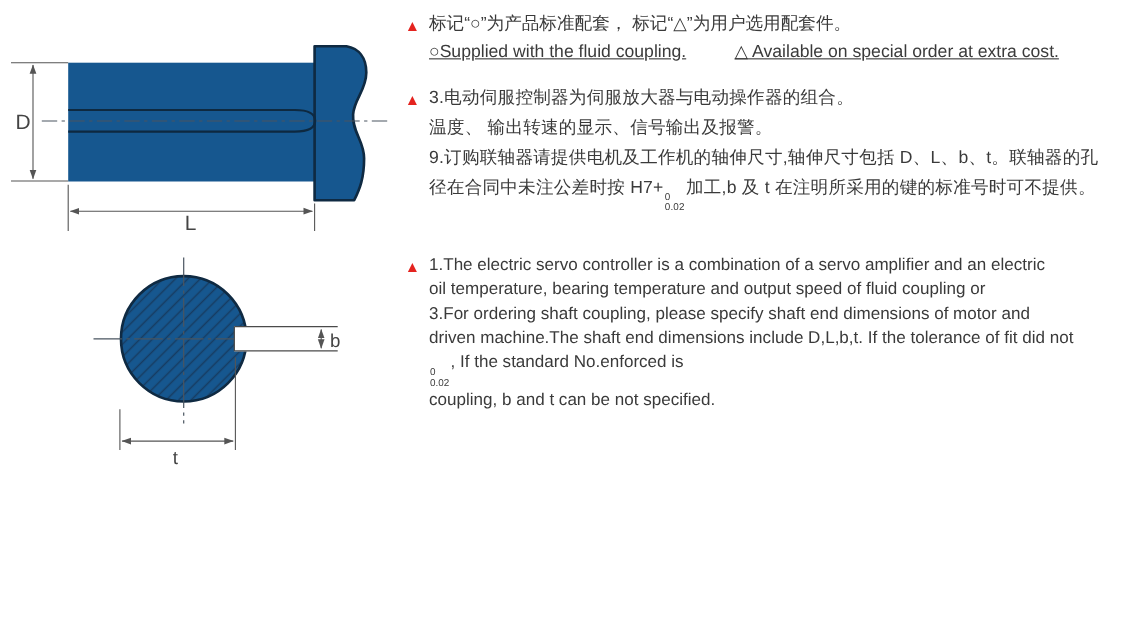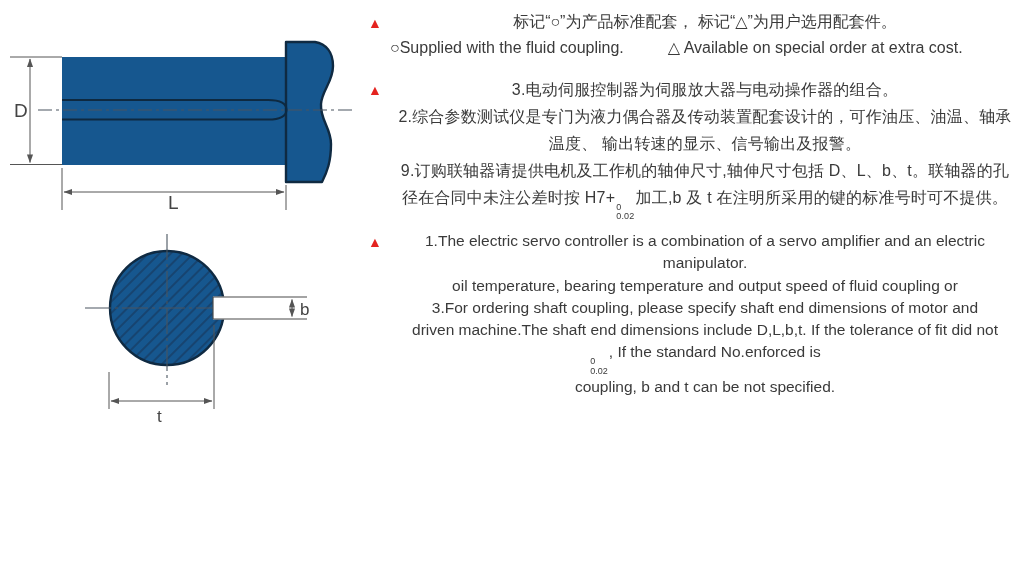--- a/index.html
+++ b/index.html
@@ -22,26 +22,26 @@
     display:flex;
     align-items:flex-start;
   }
   .marker{
     flex:0 0 22px;
     color:#e4231f;
     font-size:14px;
     line-height:inherit;
     padding-top:1px;
   }
-  .note-lines{flex:1;text-align:center;}
+  .note-lines{flex:1;}
   .zh{font-size:16px;line-height:27px;letter-spacing:0.2px;}
   .zh-legend{font-size:16px;line-height:26px;}
   .en{font-size:15.5px;line-height:22.3px;}
   .tline{white-space:nowrap;}
-  .legend-en-row{display:flex;}
+  .legend-en-row{display:flex;text-decoration:underline;}
   .legend-gap{display:inline-block;width:44px;}
 
   
   .tol{
     display:inline-flex;
     flex-direction:column;
     align-items:flex-start;
     vertical-align:-7px;
     line-height:1.05;
     font-size:9px;
@@ -126,37 +126,35 @@
         <span class="legend-gap"></span>
         <span>△ Available on special order at extra cost.</span>
       </div>
     </div>
   </div>
 
   <div class="note-block zh" style="top:76px;">
     <span class="marker">▲</span>
     <div class="note-lines">
       <div class="tline">3.电动伺服控制器为伺服放大器与电动操作器的组合。</div>
-      <div class="tline">2.综合参数测试仪是专门为液力偶合器及传动装置配套设计的，可作油压、油温、轴承</div>
       <div class="tline">温度、 输出转速的显示、信号输出及报警。</div>
       <div class="tline">9.订购联轴器请提供电机及工作机的轴伸尺寸,轴伸尺寸包括 D、L、b、t。联轴器的孔</div>
       <div class="tline">
         <span>径在合同中未注公差时按 H7+</span><span class="tol">
             <span class="t-sup">0</span>
             <span class="t-sub">0.02</span>
           </span><span>加工,b 及 t 在注明所采用的键的标准号时可不提供。</span>
       </div>
     </div>
   </div>
 
   <div class="note-block en" style="top:230px;">
     <span class="marker">▲</span>
     <div class="note-lines">
       <div class="tline">1.The electric servo controller is a combination of a servo amplifier and an electric</div>
-      <div class="tline">manipulator.</div>
       <div class="tline">oil temperature, bearing temperature and output speed of fluid coupling or</div>
       <div class="tline">3.For ordering shaft coupling, please specify shaft end dimensions of motor and</div>
       <div class="tline">driven machine.The shaft end dimensions include D,L,b,t. If the tolerance of fit did not</div>
       <div class="tline">
         <span class="tol">
             <span class="t-sup">0</span>
             <span class="t-sub">0.02</span>
           </span><span>, If the standard No.enforced is</span>
       </div>
       <div class="tline">coupling, b and t can be not specified.</div>

